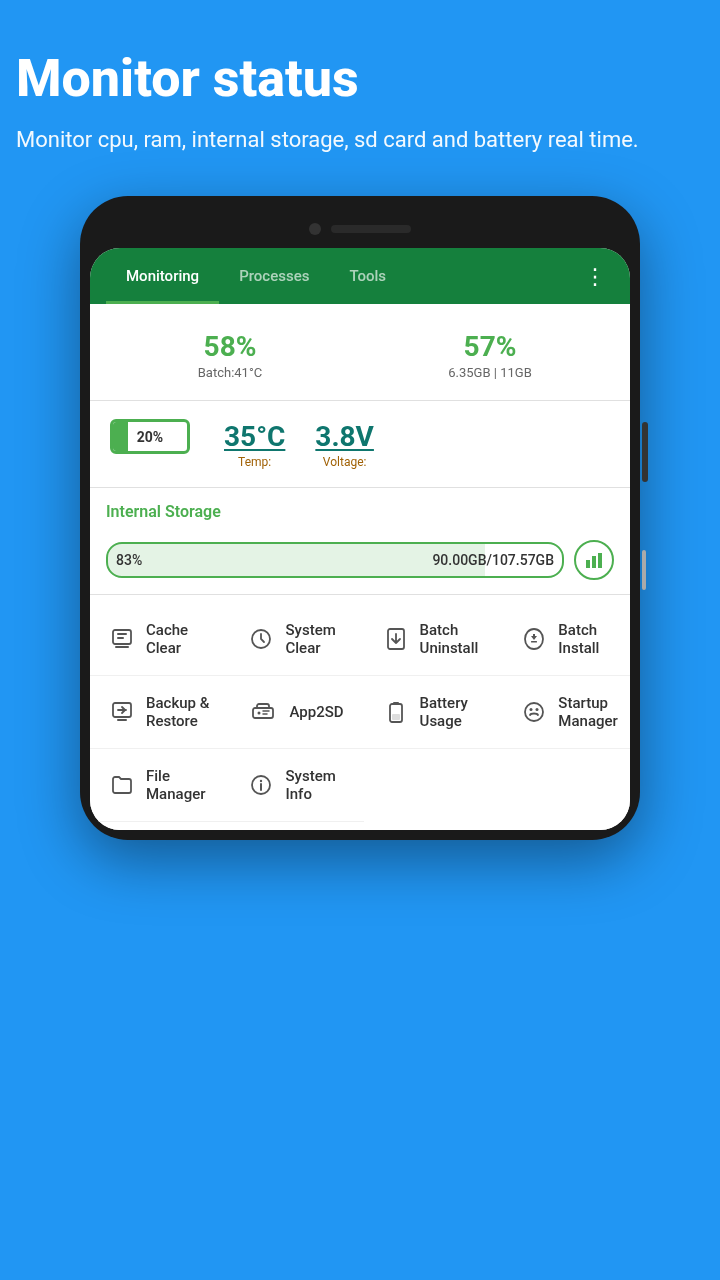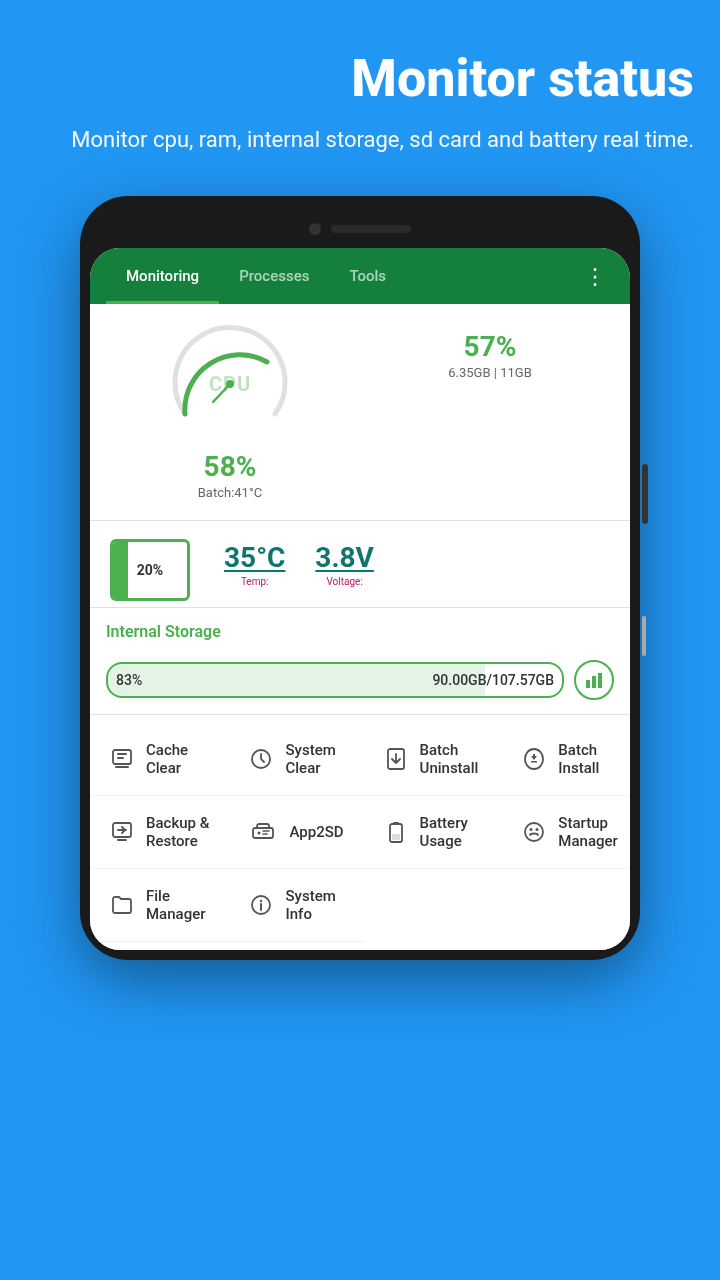--- a/index.html
+++ b/index.html
@@ -6,22 +6,22 @@
     * { box-sizing: border-box; margin: 0; padding: 0; }
     body {
       width: 720px;
       min-height: 1280px;
       background-color: #2196F3;
       font-family: 'Roboto', Arial, sans-serif;
       overflow-x: hidden;
     }
 
     .hero-section {
-      padding: 50px 26px 30px;
-      text-align: right;
+      padding: 50px 16px 30px;
+      text-align: left;
       color: white;
     }
 
     .hero-title {
       font-size: 52px;
       font-weight: 800;
       margin-bottom: 16px;
       line-height: 1.1;
     }
 
@@ -195,21 +195,21 @@
 
     .battery-icon-container {
       width: 90px;
       height: 50px;
       position: relative;
       margin-right: 24px;
     }
 
     .battery-body {
       width: 80px;
-      height: 62px;
+      height: 35px;
       border: 3px solid #4caf50;
       border-radius: 6px;
       position: relative;
       overflow: hidden;
     }
 
     .battery-fill {
       position: absolute;
       bottom: 0;
       left: 0;
@@ -242,22 +242,22 @@
 
     .battery-stat-value {
       font-size: 28px;
       font-weight: 700;
       color: #0f766e;
       text-decoration: underline;
       text-underline-offset: 3px;
     }
 
     .battery-stat-label {
-      font-size: 10px;
-      color: #be185d;
+      font-size: 12px;
+      color: #a16207;
       margin-top: 2px;
     }
 
     
     .storage-section {
       background: white;
       padding: 14px 16px;
       border-bottom: 1px solid #e0e0e0;
     }
 
@@ -407,32 +407,20 @@
           <div class="app-tab inactive">
             <span>Tools</span>
           </div>
         </div>
         <div class="app-menu-icon">⋮</div>
       </div>
 
       <div class="gauges-row">
 
         <div class="gauge-item">
-          <div class="gauge-circle">
-            <svg class="gauge-svg" viewBox="0 0 120 120">
-
-              <path d="M 15 90 A 55 55 0 1 1 105 90" fill="none" stroke="#e0e0e0" stroke-width="5" stroke-linecap="round"></path>
-
-              <path d="M 15 90 A 55 55 0 0 1 97 38" fill="none" stroke="#4caf50" stroke-width="5" stroke-linecap="round"></path>
-
-              <line x1="60" y1="60" x2="43" y2="78" stroke="#4caf50" stroke-width="2.5" stroke-linecap="round"></line>
-              <circle cx="60" cy="60" r="4" fill="#4caf50"></circle>
-            </svg>
-            <span class="gauge-label">CPU</span>
-          </div>
           <div class="gauge-percent">58%</div>
           <div class="gauge-sub">Batch:41°C</div>
         </div>
 
         <div class="gauge-item">
           <div class="gauge-percent">57%</div>
           <div class="gauge-sub">6.35GB | 11GB</div>
         </div>
 
       </div>

